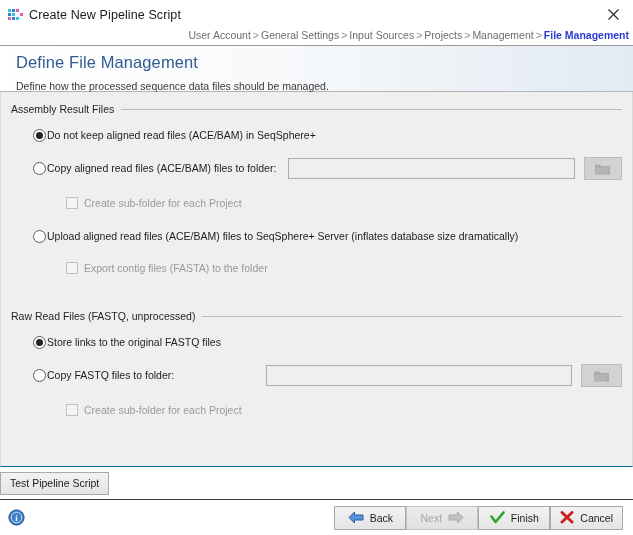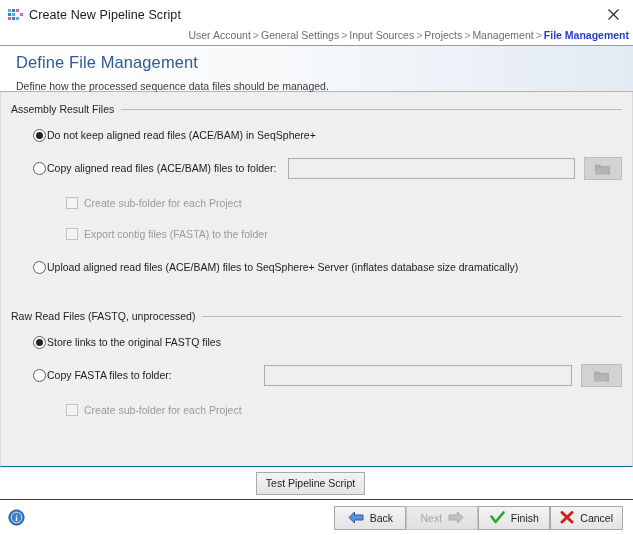--- a/index.html
+++ b/index.html
@@ -203,21 +203,21 @@
   .browse-btn svg { display: block; opacity: 0.55; }
 
   
   .testbar {
     flex: 0 0 33px;
     height: 33px;
     background: #ffffff;
     border-bottom: 1px solid #3c3c3c;
     display: flex;
     align-items: center;
-    justify-content: center;
+    justify-content: flex-start;
     padding-right: 12px;
   }
   .btn {
     background: linear-gradient(to bottom, #f3f3f3 0%, #e4e4e4 100%);
     border: 1px solid #a9a9a9;
     font-size: 10.5px;
     color: #1d1d1d;
     height: 23px;
     padding: 0 9px;
     display: inline-flex;
@@ -314,45 +314,45 @@
             <path d="M2.2 5.6h12.6l-1.6 6.1H1z" fill="#9e9e9e"></path>
           </svg>
         </span>
       </div>
 
       <div class="row" style="margin-top:17px; margin-left:55px;">
         <span class="checkbox"></span>
         <span class="checkbox-label">Create sub-folder for each Project</span>
       </div>
 
+      <div class="row" style="margin-top:21px; margin-left:22px;">
+        <span class="radio"></span>
+        <span class="radio-label">Upload aligned read files (ACE/BAM) files to SeqSphere+ Server (inflates database size dramatically)</span>
+      </div>
+
       <div class="row" style="margin-top:19px; margin-left:55px;">
         <span class="checkbox"></span>
         <span class="checkbox-label">Export contig files (FASTA) to the folder</span>
-      </div>
-
-      <div class="row" style="margin-top:21px; margin-left:22px;">
-        <span class="radio"></span>
-        <span class="radio-label">Upload aligned read files (ACE/BAM) files to SeqSphere+ Server (inflates database size dramatically)</span>
       </div>
     </div>
 
     <div class="group" style="margin-top:36px;">
       <div class="group-header">
         <span class="group-title">Raw Read Files (FASTQ, unprocessed)</span>
         <span class="group-rule"></span>
       </div>
 
       <div class="row" style="margin-top:14px; margin-left:22px;">
         <span class="radio checked"></span>
         <span class="radio-label">Store links to the original FASTQ files</span>
       </div>
 
       <div class="row" style="margin-top:15px; margin-left:22px;">
         <span class="radio"></span>
-        <span class="radio-label">Copy FASTA files to folder:</span>
+        <span class="radio-label">Copy FASTQ files to folder:</span>
         <input class="field" type="text" readonly="" style="margin-left: 92px; width: 321px;" value="">
         <span class="browse-btn" style="margin-left:9px;">
           <svg class="ic" width="17" height="14" viewBox="0 0 17 14" aria-hidden="true">
             <path d="M1 2.5h5l1.4 1.6H16v8.4H1z" fill="#8e8e8e"></path>
             <path d="M2.2 5.6h12.6l-1.6 6.1H1z" fill="#9e9e9e"></path>
           </svg>
         </span>
       </div>
 
       <div class="row" style="margin-top:17px; margin-left:55px;">

